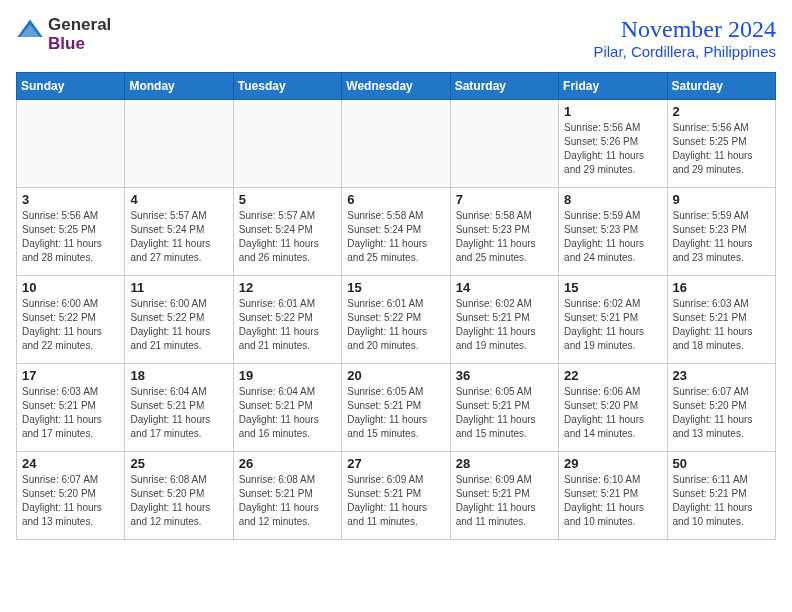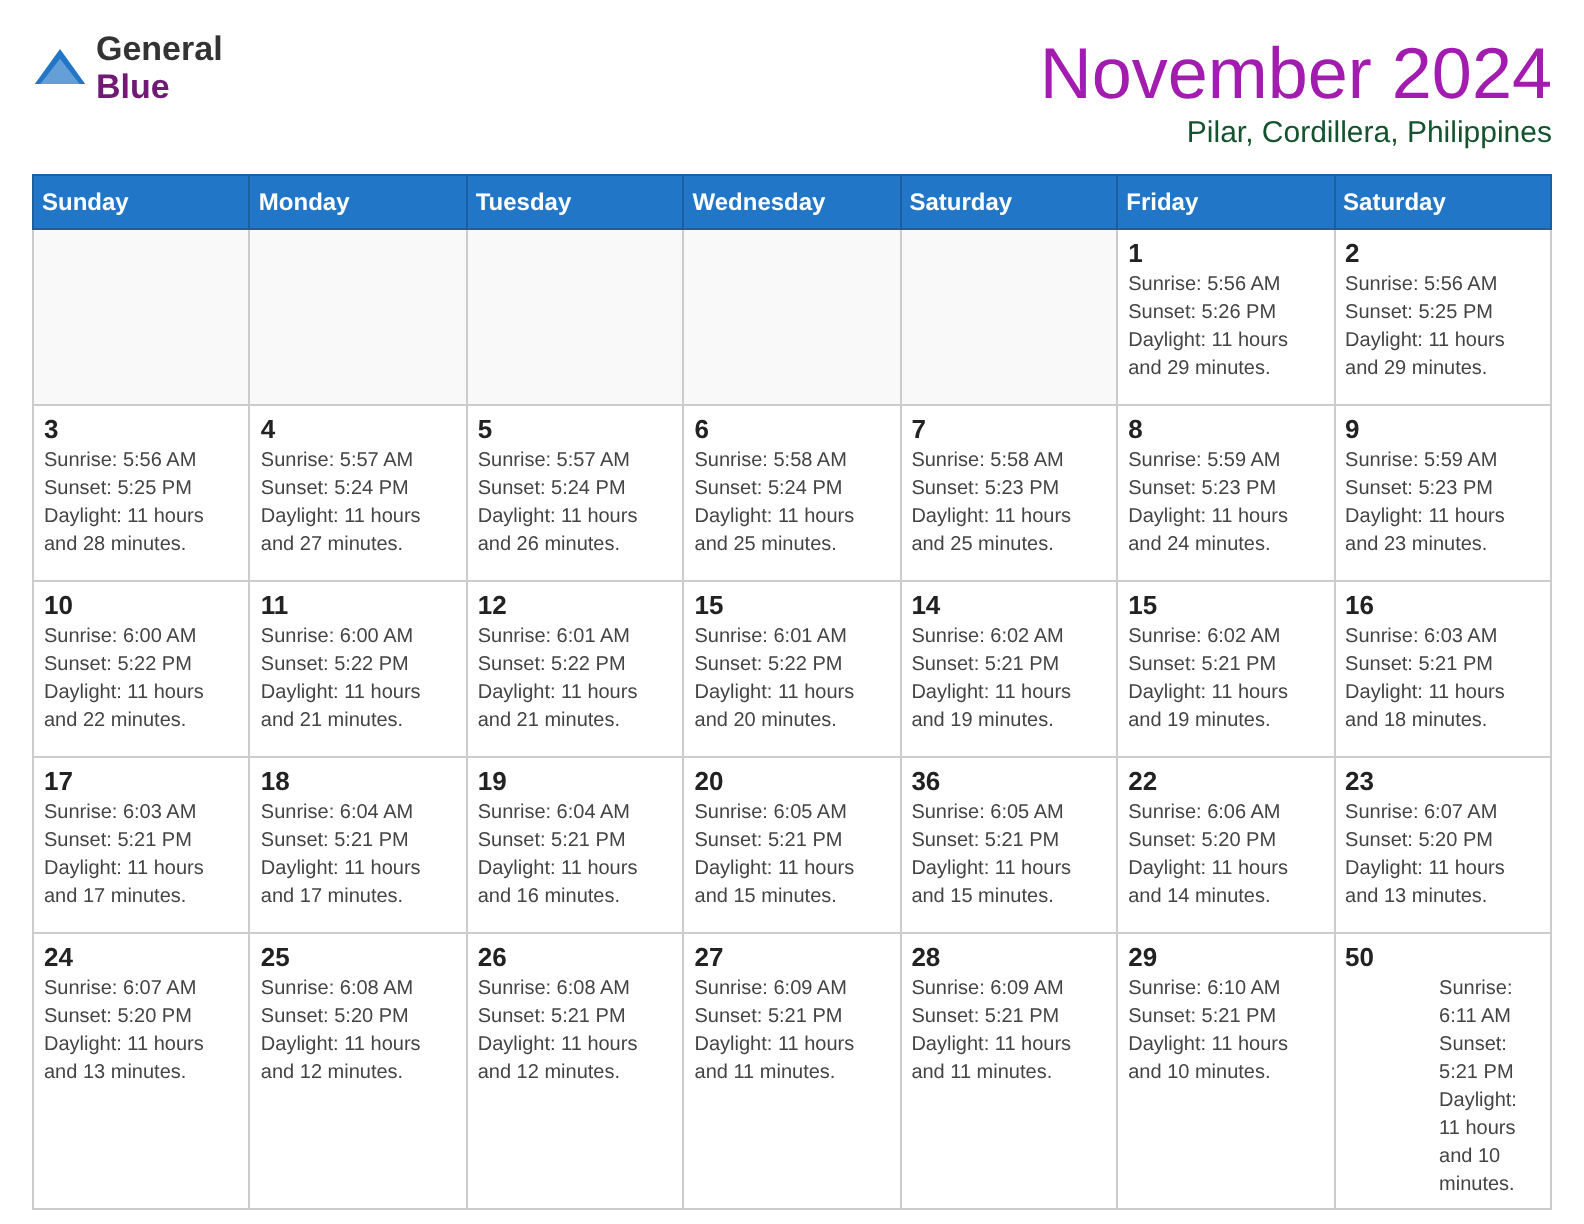--- a/index.html
+++ b/index.html
@@ -11,21 +11,21 @@
       padding: 16px;
     }
     .header {
       display: flex;
       justify-content: space-between;
       align-items: flex-start;
       margin-bottom: 12px;
     }
     .logo {
       display: flex;
-      align-items: center;
+      align-items: flex-start;
       gap: 4px;
     }
     .logo-text {
       display: flex;
       flex-direction: column;
       line-height: 1.1;
     }
     .logo-general {
       font-size: 17px;
       font-weight: bold;
@@ -37,27 +37,28 @@
       color: #701a75;
     }
     .logo-icon {
       width: 28px;
       height: 28px;
     }
     .title-block {
       text-align: right;
     }
     .month-title {
-      font-size: 36px;
-      color: #a21caf;
+      font-size: 24px;
+      color: #1d4ed8;
       font-weight: 300;
+      font-family: Liberation Serif, serif;
     }
     .location {
       font-size: 15px;
-      color: #14532d;
+      color: #1d4ed8;
     }
     .calendar {
       width: 100%;
       border-collapse: collapse;
       table-layout: fixed;
     }
     .calendar th {
       background: #2176c7;
       color: #fff;
       font-size: 12px;
@@ -337,20 +338,20 @@
         </td>
         <td>
           <div class="day-number">29</div>
           <div class="day-info" style="white-space: pre-line;">Sunrise: 6:10 AM
 Sunset: 5:21 PM
 Daylight: 11 hours
 and 10 minutes.</div>
         </td>
         <td>
           <div class="day-number">50</div>
-          <div class="day-info" style="white-space: pre-line; margin-left: 47px;">Sunrise: 6:11 AM
+          <div class="day-info" style="white-space: pre-line;">Sunrise: 6:11 AM
 Sunset: 5:21 PM
 Daylight: 11 hours
 and 10 minutes.</div>
         </td>
       </tr>
     </tbody>
 </table>
 
 </body></html>

